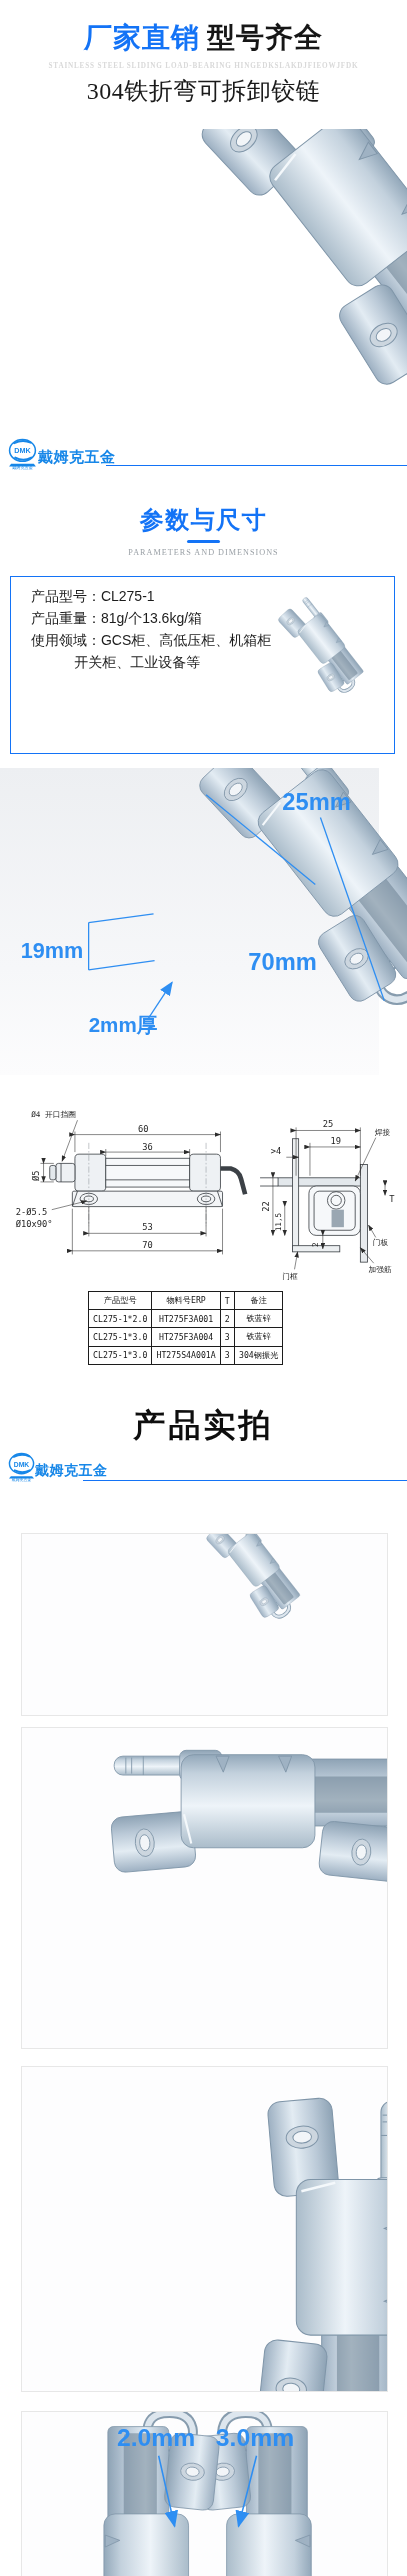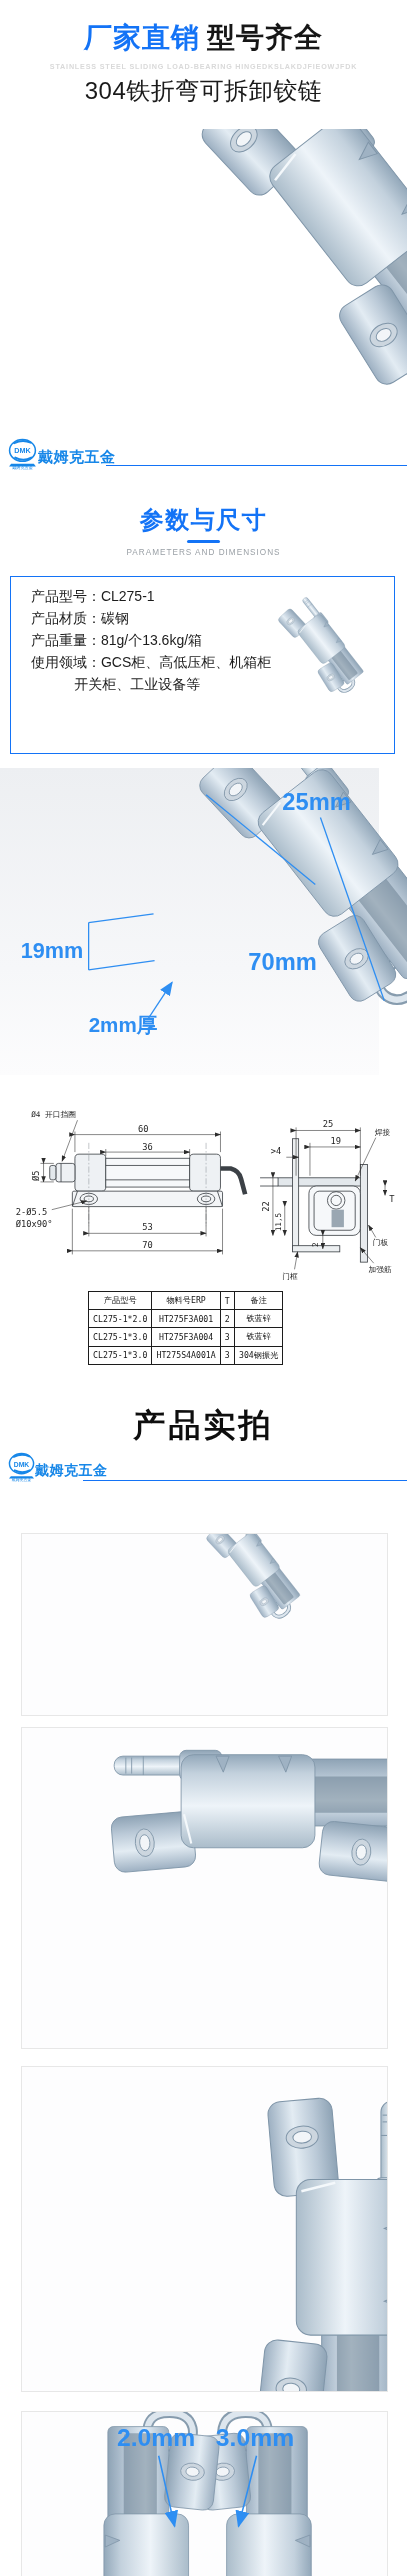--- a/index.html
+++ b/index.html
@@ -1,19 +1,19 @@
 <!DOCTYPE html>
 <html style="font-size:8.2px"><head>
 <meta charset="utf-8">
 <style>
   html,body{margin:0;padding:0;background:#ffffff;}
   body{font-family:"Liberation Sans", sans-serif;}
   #page{position:relative;width:407px;height:2733px;background:#fff;overflow:hidden;margin:0 auto;}
   .abs{position:absolute;}
-  .center{left:0;width:407px;text-align:center;}
+  .center{left:0;width:407px;text-align:center;font-family:Liberation Serif, serif;}
 
   
   .hero-title{top:18.5px;font-size:28px;font-weight:800;letter-spacing:1px;color:#111;}
   .hero-title .accent{color:#1373f6;}
   .hero-title .rest{color:#161616;margin-left:7.2px;font-weight:700;}
   .hero-sub-en{top:62px;font-size:7.2px;font-weight:600;letter-spacing:0.8px;color:#d9d9d9;}
   .product-title{top:75px;font-size:24px;font-weight:500;color:#1a1a1a;letter-spacing:0.5px;text-align:center;}
 
   
   .brand-bar{left:0;width:407px;height:32px;}
@@ -137,21 +137,20 @@
     <div class="rule" style="left:106px"></div>
   </div>
 
   <div class="abs center sec-params-title">参数与尺寸</div>
   <div class="abs sec-underline"></div>
   <div class="abs center sec-params-sub">PARAMETERS AND DIMENSIONS</div>
 
   <div class="abs param-box">
     <div class="param-list">
       <div class="param-line">产品型号：CL275-1</div>
-      <div class="param-line">产品材质：碳钢</div>
       <div class="param-line">产品重量：81g/个13.6kg/箱</div>
       <div class="param-line">使用领域：GCS柜、高低压柜、机箱柜</div>
       <div class="param-line cont">开关柜、工业设备等</div>
     </div>
     <svg width="175" height="176" viewBox="0 0 340 342">
       <use href="#hinge" transform="translate(190,176) rotate(-38) scale(0.58) translate(-110,-220)"></use>
     </svg>
   </div>
 
   <div class="abs dim-photo">

